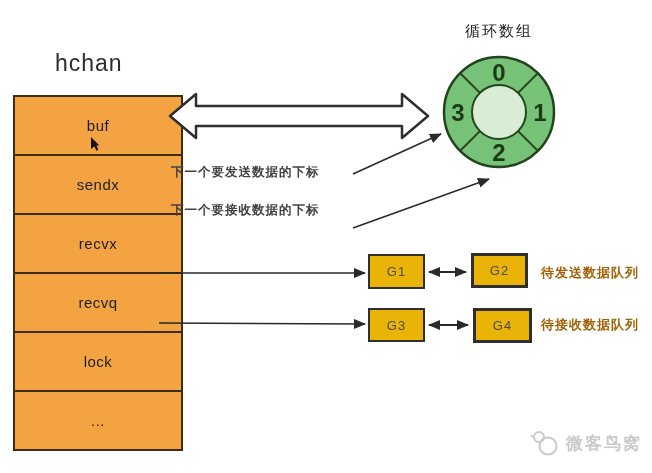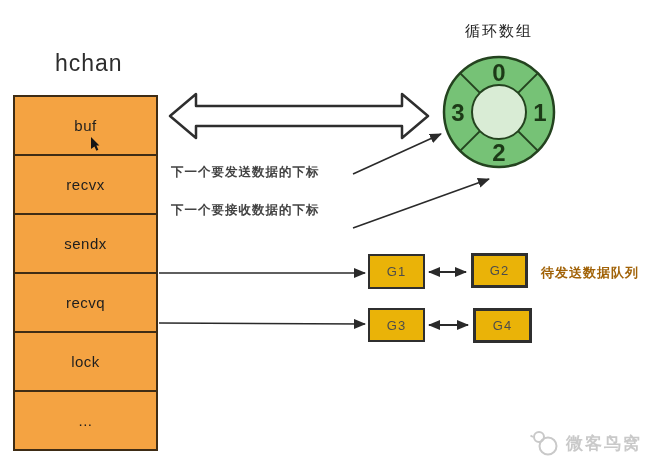--- a/index.html
+++ b/index.html
@@ -18,21 +18,21 @@
     position: absolute;
     left: 55px; top: 50px;
     font-size: 23px;
     color: #2d2d2d;
     letter-spacing: 1px;
   }
 
   .struct {
     position: absolute;
     left: 13px; top: 95px;
-    width: 145px; height: 356px;
+    width: 170px; height: 356px;
     border: 2px solid #3e2c15;
     background: #f4a342;
     display: flex;
     flex-direction: column;
   }
   .field {
     flex: 1;
     display: flex;
     align-items: center;
     justify-content: center;
@@ -114,22 +114,22 @@
 </style>
 </head>
 <body>
 
 <div class="canvas">
 
   <div class="hchan-title">hchan</div>
 
   <div class="struct">
     <div class="field">buf</div>
+    <div class="field">sendx</div>
     <div class="field">recvx</div>
-    <div class="field">sendx</div>
     <div class="field">recvq</div>
     <div class="field">lock</div>
     <div class="field">...</div>
   </div>
 
   <div class="ring-title">循环数组</div>
 
   <svg class="svg-layer" viewBox="0 0 652 473" xmlns="http://www.w3.org/2000/svg">
     <defs>
       <marker id="ah" markerUnits="userSpaceOnUse" markerWidth="14" markerHeight="12" refX="11" refY="5" orient="auto">
@@ -169,20 +169,21 @@
 
   <div class="note note-sendx">下一个要发送数据的下标</div>
   <div class="note note-recvx">下一个要接收数据的下标</div>
 
   <div class="gbox gbox-g1">G1</div>
   <div class="gbox gbox-g2">G2</div>
   <div class="gbox gbox-g3">G3</div>
   <div class="gbox gbox-g4">G4</div>
 
   <div class="queue-label queue-label-send">待发送数据队列</div>
+  <div class="queue-label queue-label-recv">待接收数据队列</div>
 
   <div class="watermark">
     <svg width="30" height="30" viewBox="0 0 30 30">
       <circle cx="9" cy="9" r="5" fill="none" stroke="#c9c9c9" stroke-width="2"></circle>
       <circle cx="18" cy="18" r="8.5" fill="none" stroke="#c9c9c9" stroke-width="2"></circle>
       <path d="M3,9 L0.5,7.5" stroke="#c9c9c9" stroke-width="2" fill="none"></path>
     </svg>
     <span class="watermark-text">微客鸟窝</span>
   </div>
 

